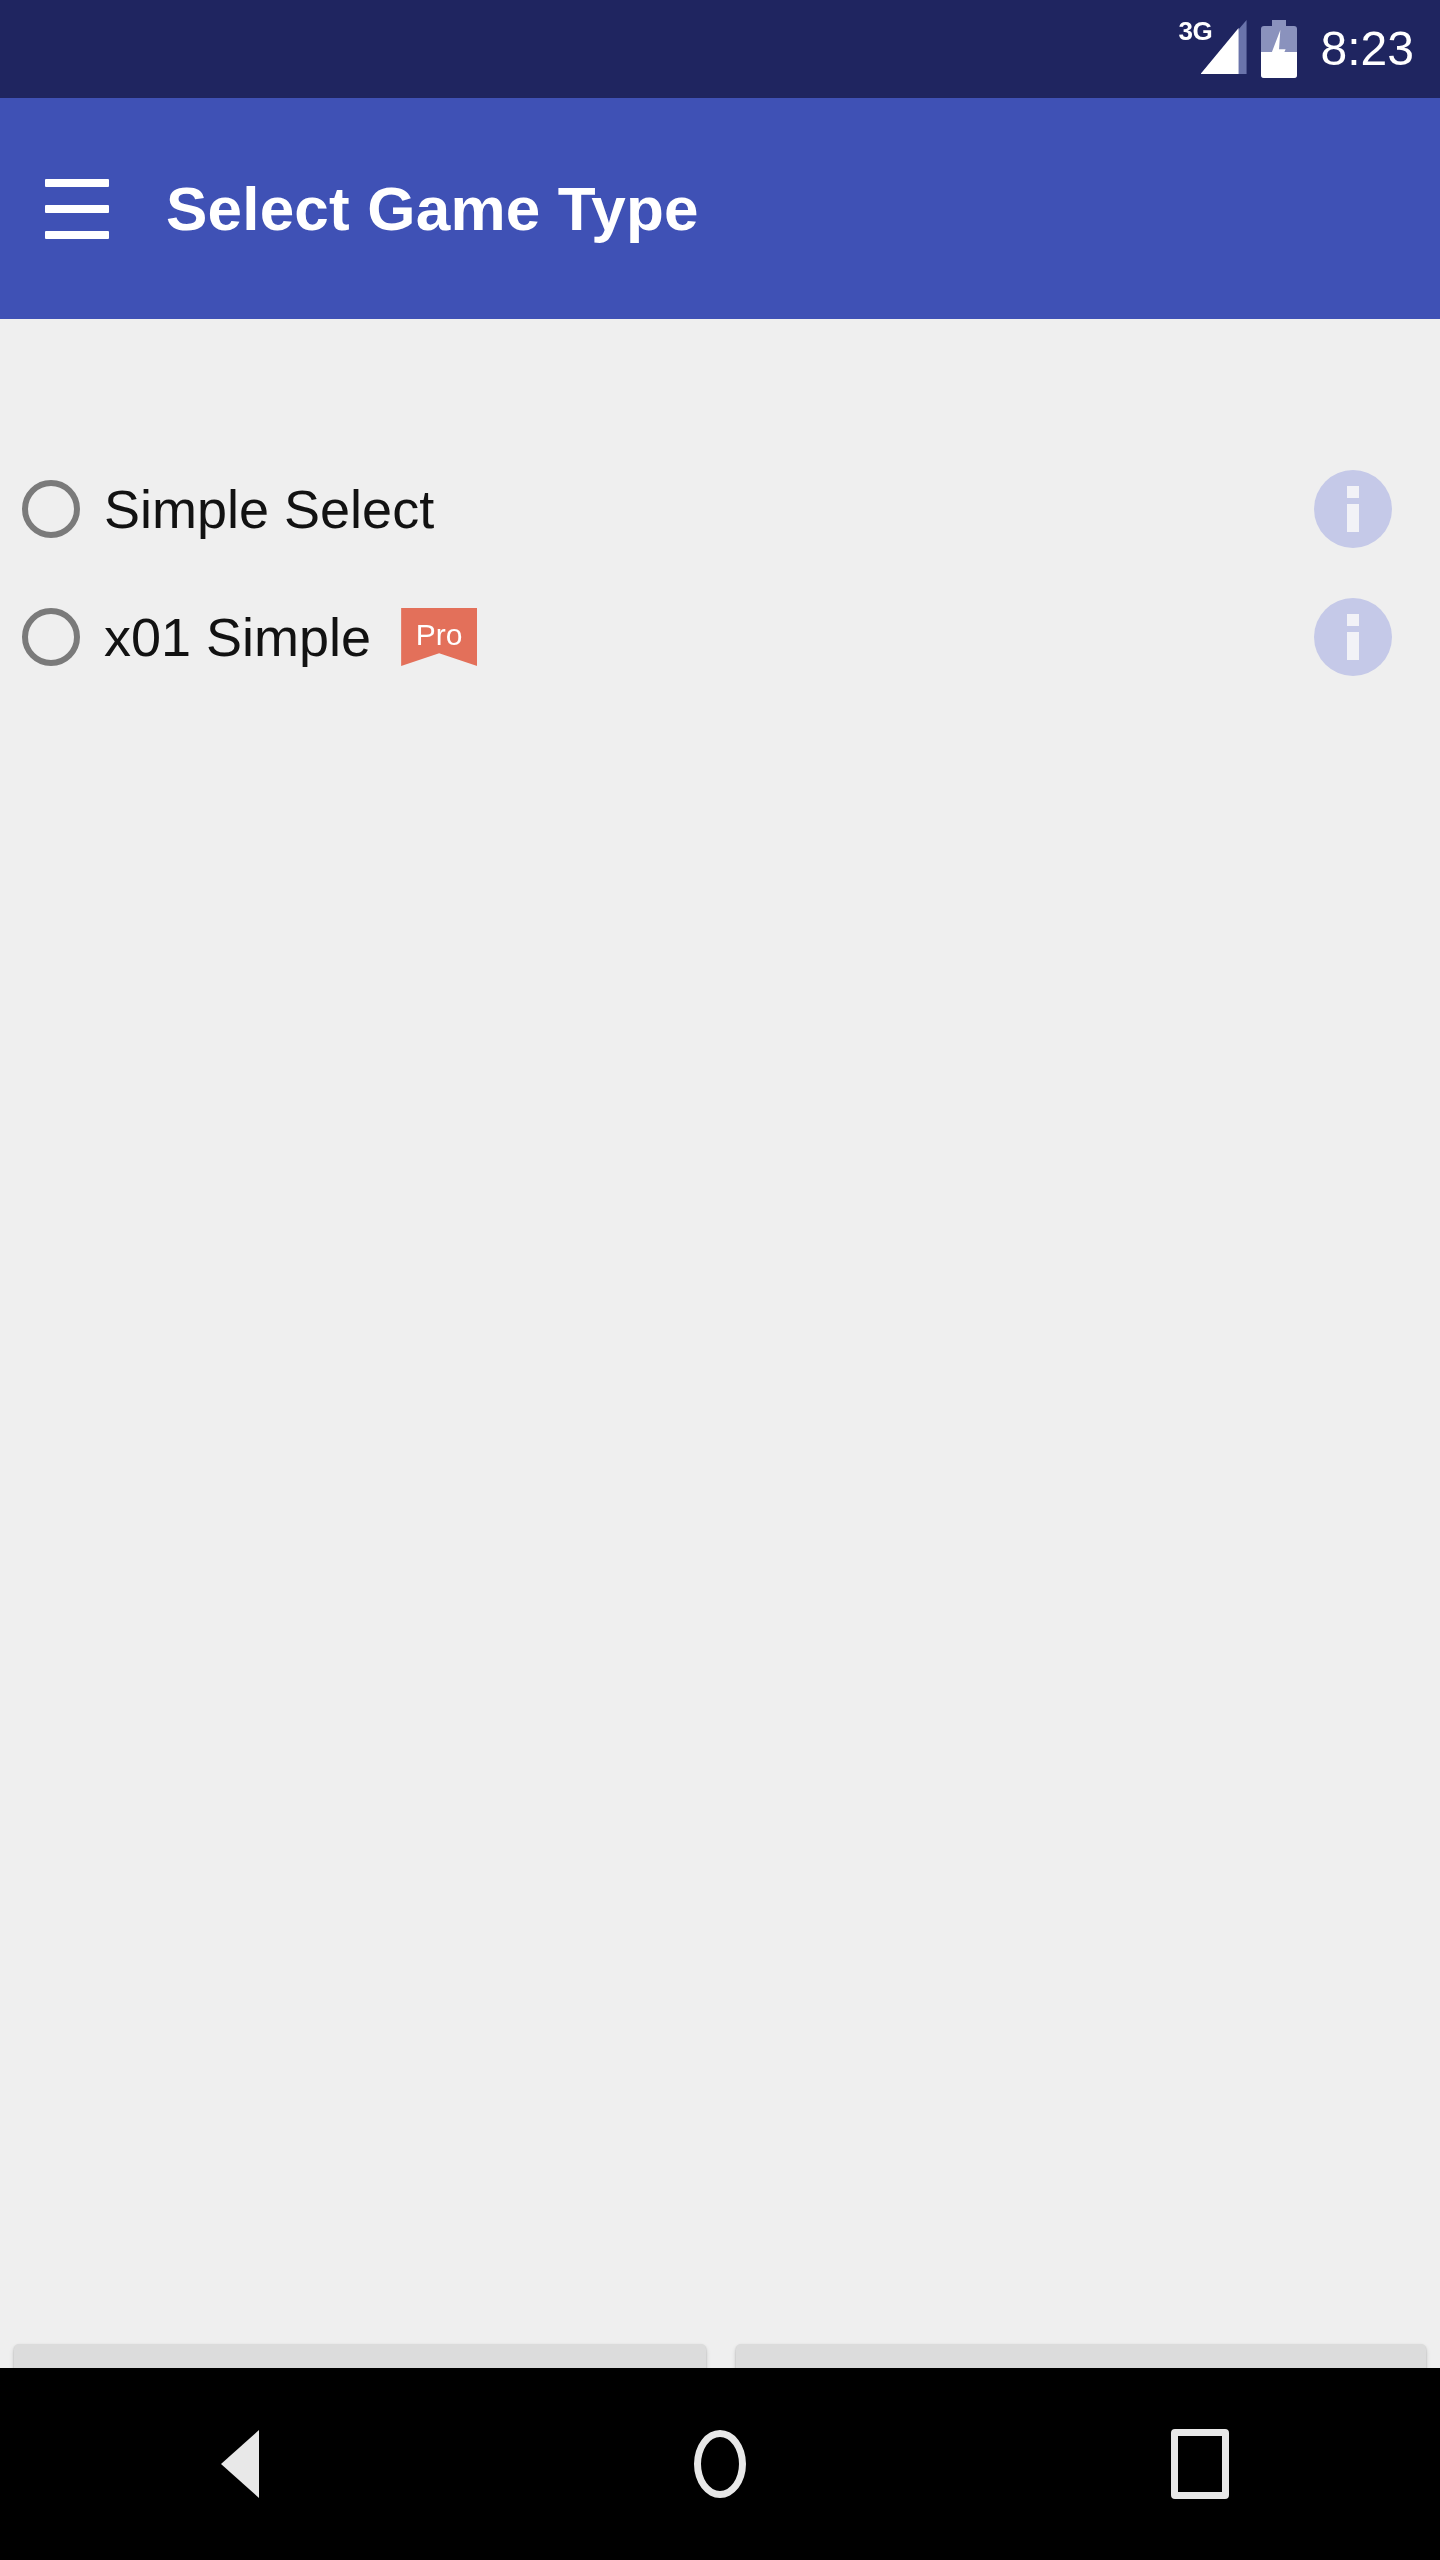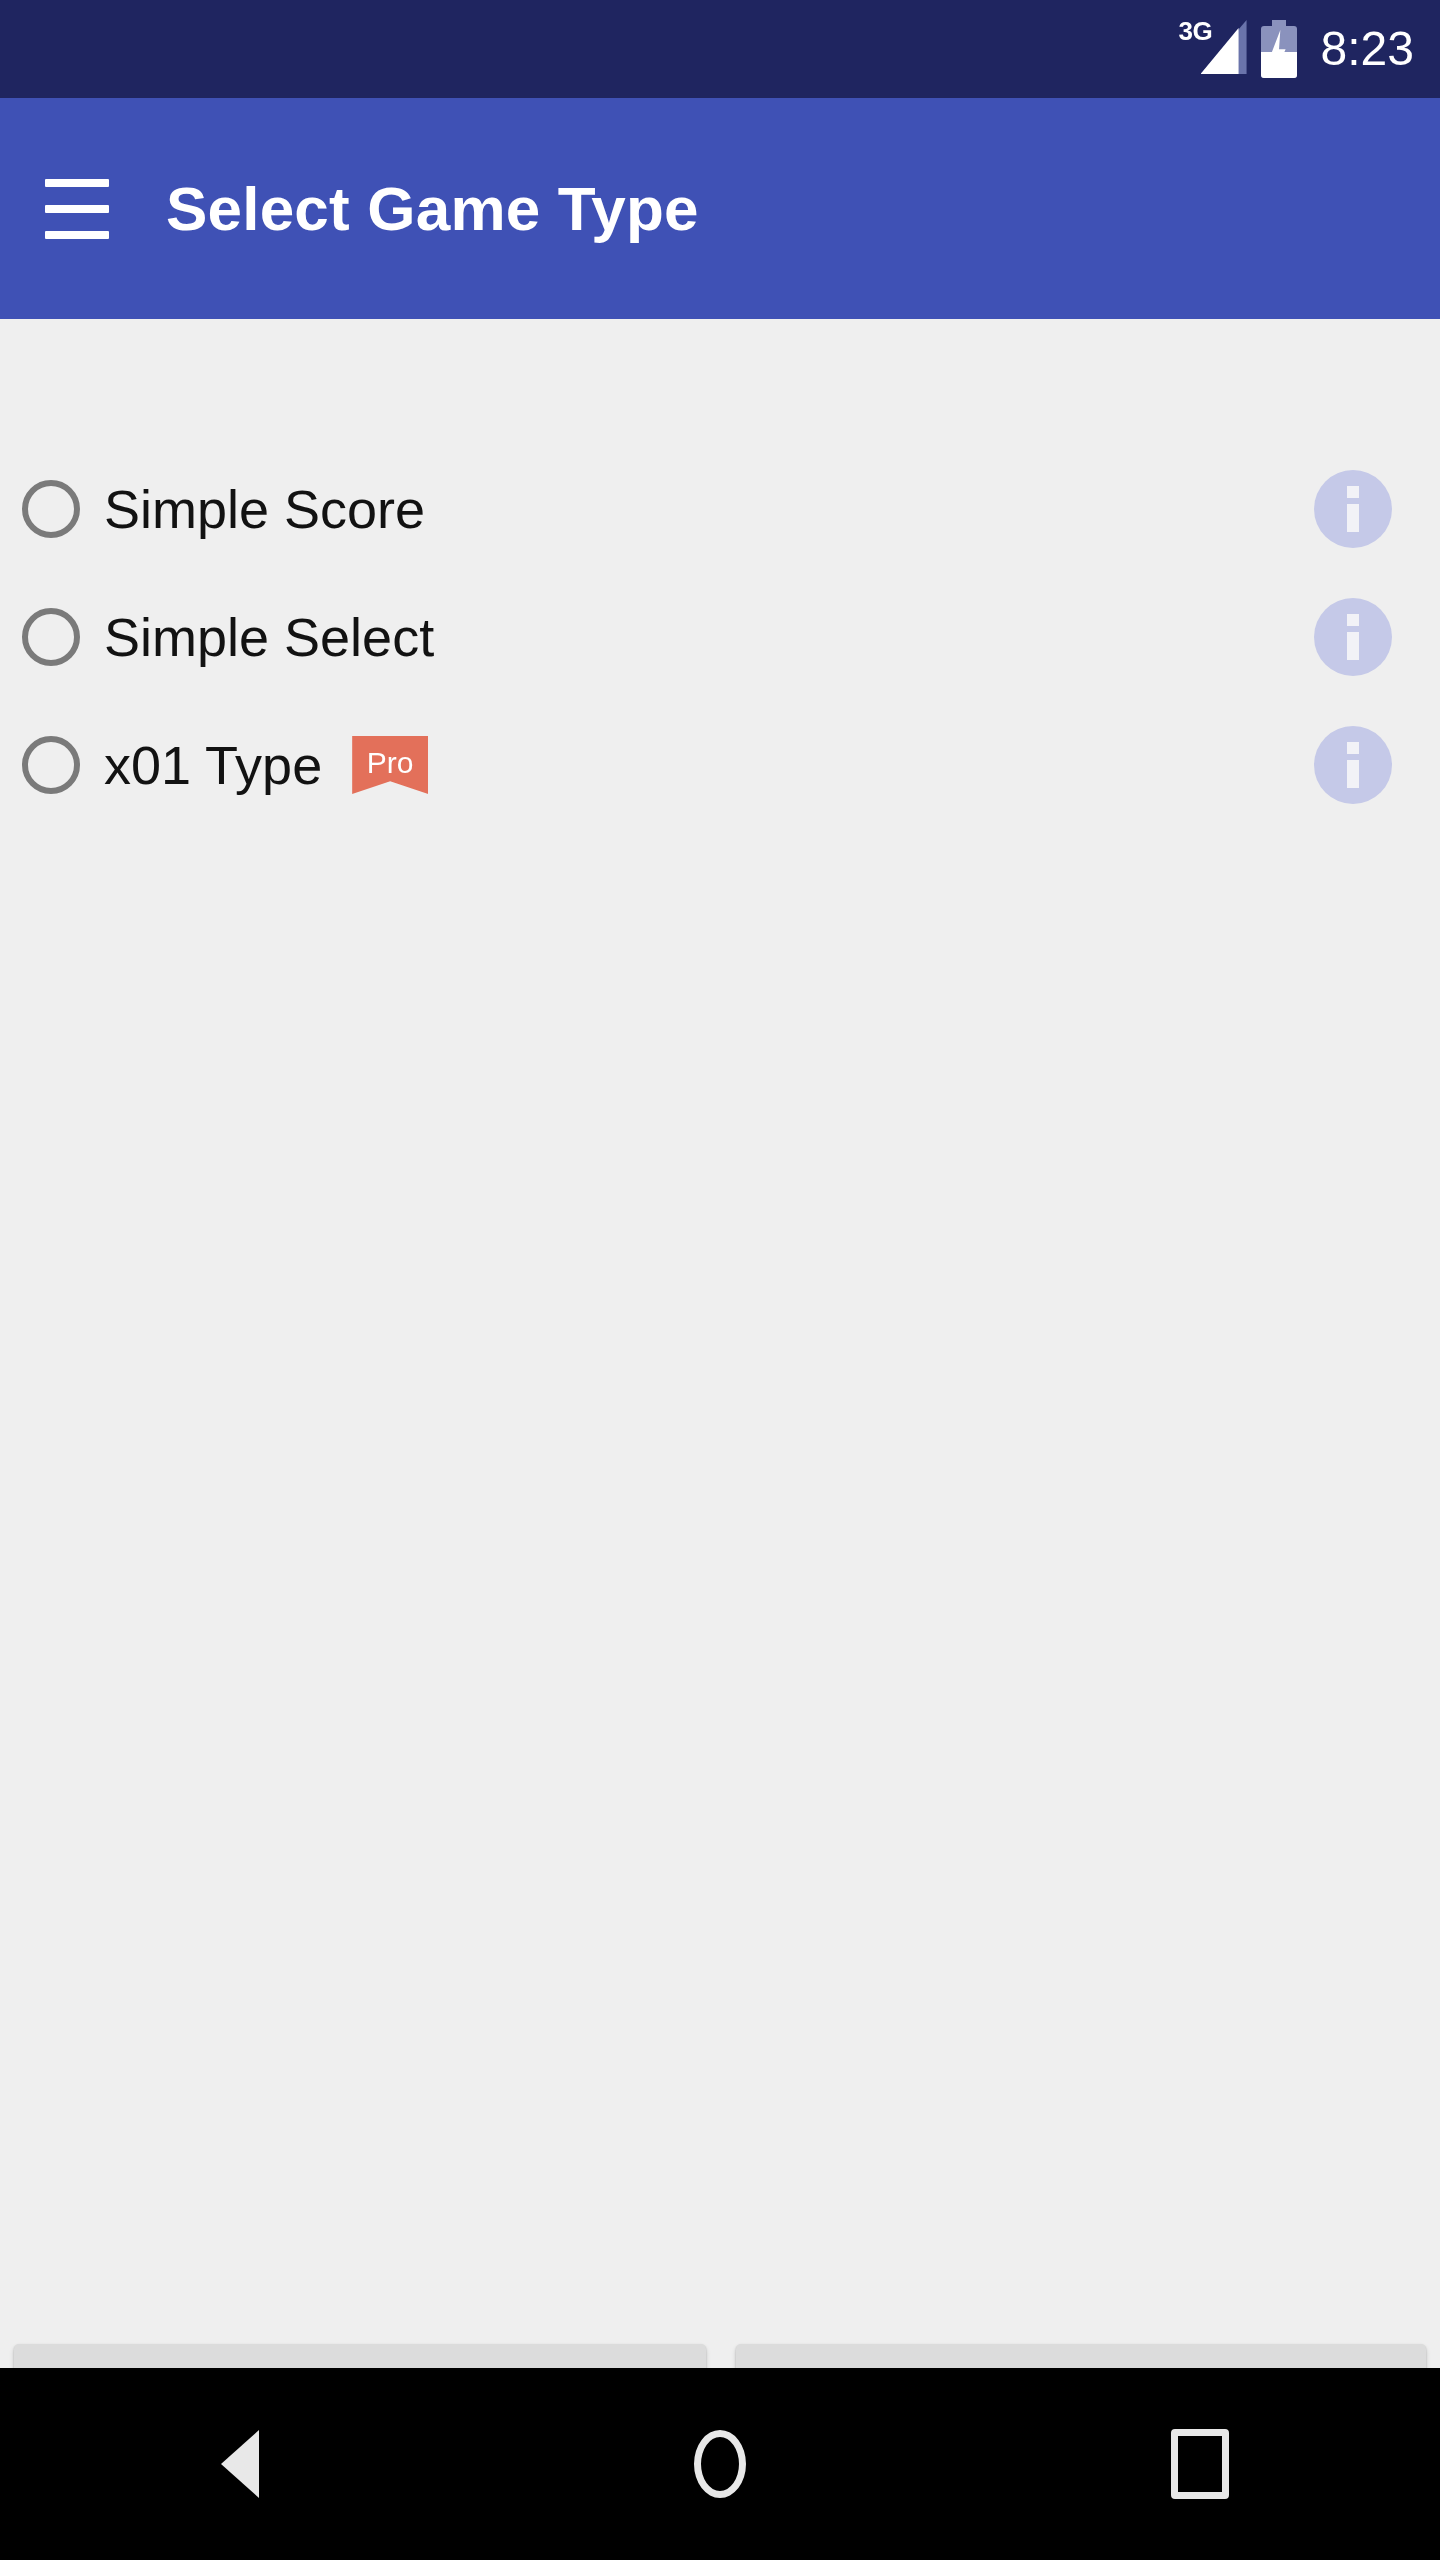--- a/index.html
+++ b/index.html
@@ -322,45 +322,35 @@
     <div class="bar"></div>
     <div class="bar"></div>
     <div class="bar"></div>
   </div>
   <div id="app-bar-title">Select Game Type</div>
 </div>
 
 <div id="content">
   <div id="options-list">
 
-    <div class="option-row">
-      <div class="radio-outer"></div>
-      <div class="option-label">Simple Score</div>
-      <div class="info-icon">
-        <div class="glyph">
-          <div class="dot"></div>
-          <div class="stem"></div>
-        </div>
-      </div>
-    </div>
 
     <div class="option-row">
       <div class="radio-outer"></div>
       <div class="option-label">Simple Select</div>
       <div class="info-icon">
         <div class="glyph">
           <div class="dot"></div>
           <div class="stem"></div>
         </div>
       </div>
     </div>
 
     <div class="option-row">
       <div class="radio-outer"></div>
-      <div class="option-label">x01 Type</div>
+      <div class="option-label">x01 Simple</div>
       <div class="pro-badge">
         <span>Pro</span>
       </div>
       <div class="info-icon">
         <div class="glyph">
           <div class="dot"></div>
           <div class="stem"></div>
         </div>
       </div>
     </div>

